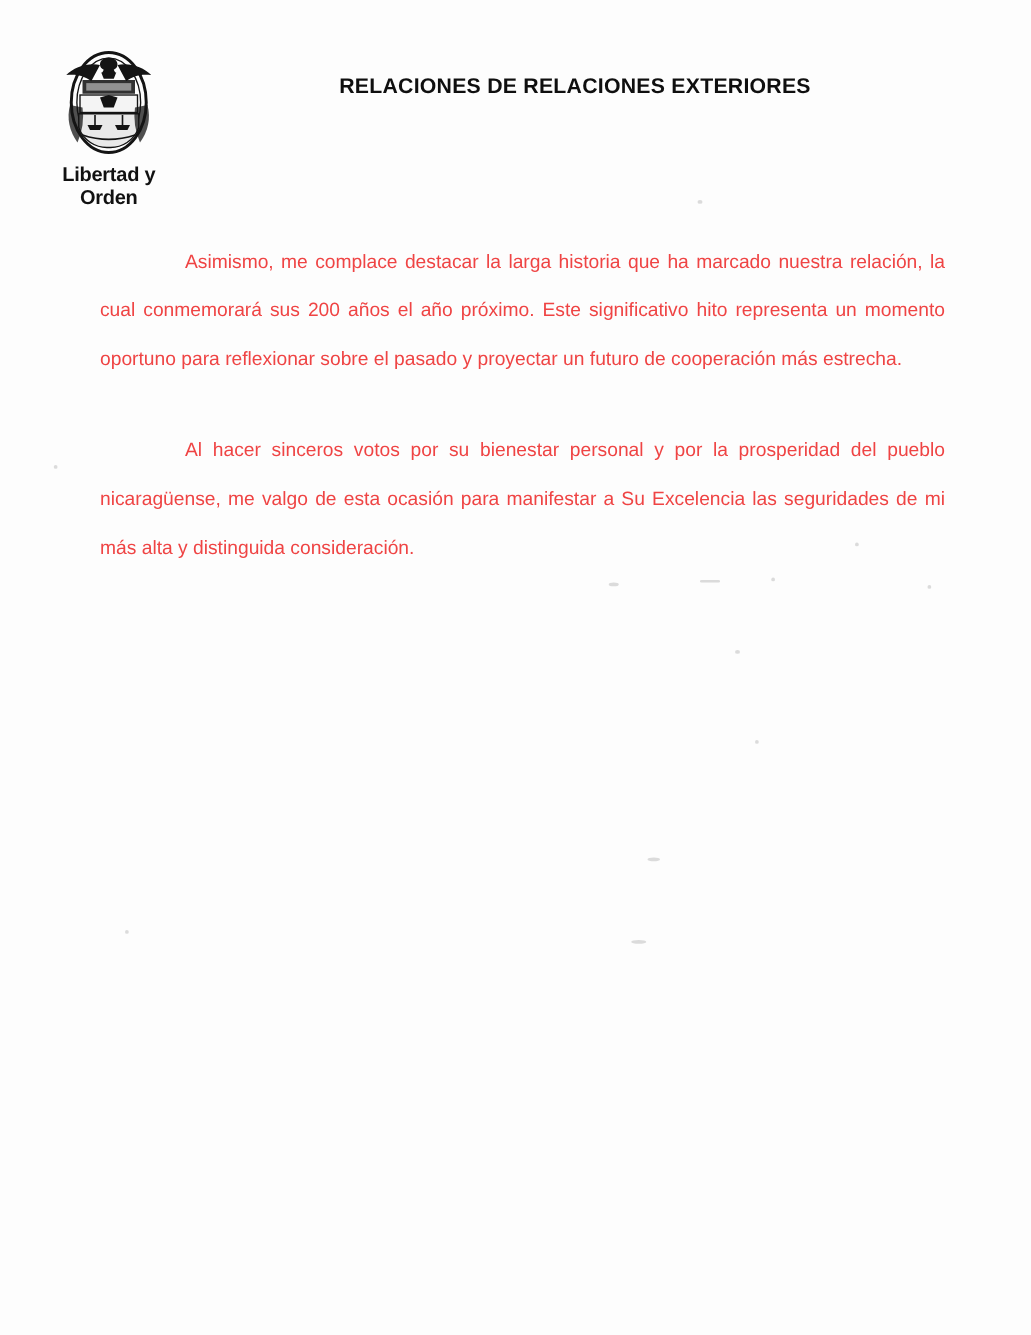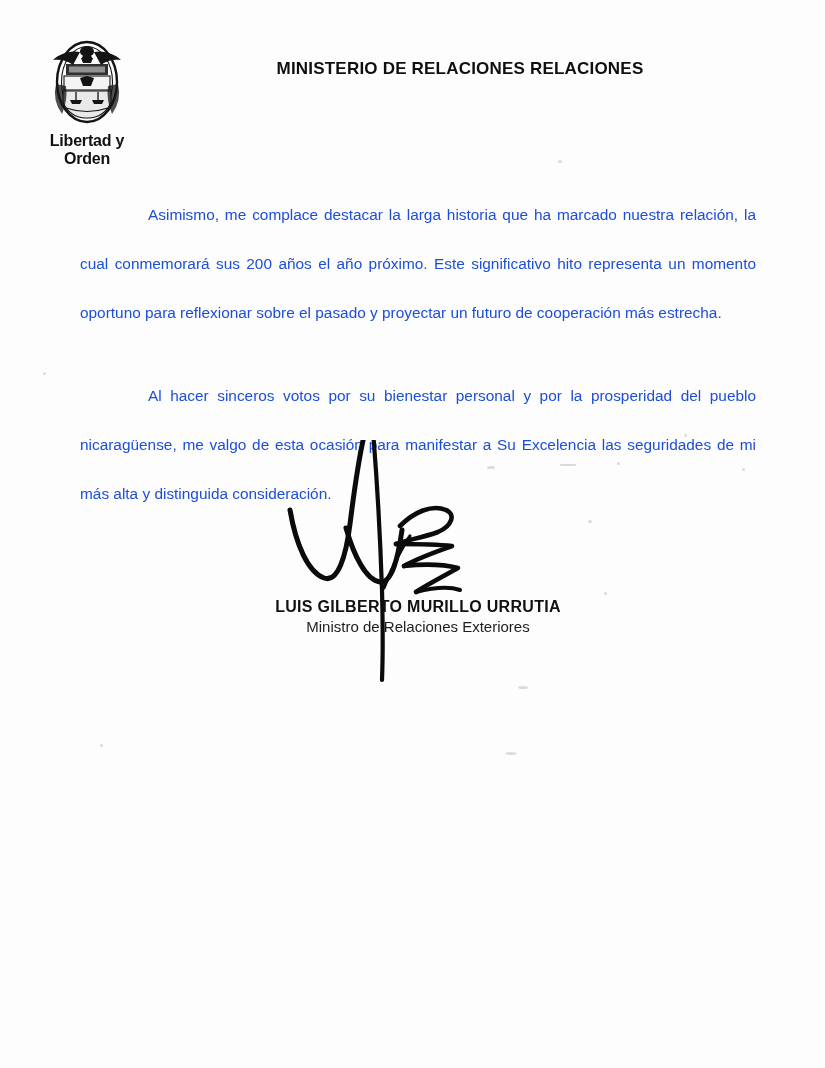--- a/index.html
+++ b/index.html
@@ -76,22 +76,22 @@
   .body-text {
     position: absolute;
     left: 80px;
     top: 190px;
     width: 676px;
   }
   .para {
     text-align: justify;
     text-justify: inter-word;
     font-size: 15.4px;
-    line-height: 49px;
-    color: #1d4ed8;
+    line-height: 39px;
+    color: #ef4444;
     margin: 0 0 34px 0;
   }
   .para .indent {
     display: inline-block;
     width: 68px;
   }
 
   
   .sig-area {
     position: absolute;
@@ -157,55 +157,29 @@
           <path d="M16 70 q21 7 42 0" stroke="#141414" stroke-width="1.2" fill="none"></path>
 
           <path d="M6 46 q-4 16 6 30 q6 -14 4 -28 z" fill="#141414" opacity=".75"></path>
           <path d="M68 46 q4 16 -6 30 q-6 -14 -4 -28 z" fill="#141414" opacity=".75"></path>
         </svg>
       </span>
       <div class="crest-motto">Libertad y Orden</div>
     </div>
 
     <div class="header-titles">
-      <div class="ministry">MINISTERIO DE RELACIONES RELACIONES</div>
+      <div class="ministry">RELACIONES DE RELACIONES EXTERIORES</div>
     </div>
   </div>
 
   <div class="body-text">
     <p class="para"><span class="indent"></span><span>Asimismo, me complace destacar la larga historia que ha marcado nuestra relación, la cual conmemorará sus 200 años el año próximo. Este significativo hito representa un momento oportuno para reflexionar sobre el pasado y proyectar un futuro de cooperación más estrecha.</span></p>
     <p class="para"><span class="indent"></span><span>Al hacer sinceros votos por su bienestar personal y por la prosperidad del pueblo nicaragüense, me valgo de esta ocasión para manifestar a Su Excelencia las seguridades de mi más alta y distinguida consideración.</span></p>
   </div>
 
-  <div class="sig-area">
-    <span class="sig-ink">
-      <svg width="300" height="250" viewBox="0 0 300 250" aria-hidden="true">
-        <g fill="none" stroke="#0b0b0b" stroke-linecap="round" stroke-linejoin="round">
-
-          <path d="M90 -42 C96 20 100 90 102 150 C103 190 103 215 102 240" stroke-width="4.2"></path>
-
-          <path d="M10 70 C16 105 28 132 44 138 C58 143 66 116 70 84 C74 52 78 22 84 -4" stroke-width="5"></path>
-
-          <path d="M66 88 C74 116 86 140 100 142 C112 143 118 118 122 90" stroke-width="5"></path>
-
-          <path d="M120 86 C134 72 152 64 166 70 C176 74 172 86 158 92 C142 98 126 100 116 104" stroke-width="4.6"></path>
-          <path d="M116 104 C132 104 154 104 172 106 C156 112 138 118 124 126" stroke-width="4.6"></path>
-          <path d="M124 126 C142 124 162 124 178 128 C164 136 148 144 136 152" stroke-width="4.6"></path>
-          <path d="M136 152 C152 148 168 146 180 150" stroke-width="4"></path>
-
-          <path d="M104 148 C112 128 120 110 130 96" stroke-width="3.2"></path>
-        </g>
-      </svg>
-    </span>
-
-    <div class="sig-names">
-      <div class="sig-name">LUIS GILBERTO MURILLO URRUTIA</div>
-      <div class="sig-title">Ministro de Relaciones Exteriores</div>
-    </div>
-  </div>
 
   <div class="speck" style="left:43px;top:372px;width:3px;height:3px;"></div>
   <div class="speck" style="left:558px;top:160px;width:4px;height:3px;"></div>
   <div class="speck" style="left:684px;top:434px;width:3px;height:3px;"></div>
   <div class="speck" style="left:487px;top:466px;width:8px;height:3px;"></div>
   <div class="speck" style="left:588px;top:520px;width:4px;height:3px;"></div>
   <div class="speck" style="left:604px;top:592px;width:3px;height:3px;"></div>
   <div class="speck" style="left:518px;top:686px;width:10px;height:3px;"></div>
   <div class="speck" style="left:100px;top:744px;width:3px;height:3px;"></div>
   <div class="speck" style="left:505px;top:752px;width:12px;height:3px;"></div>

